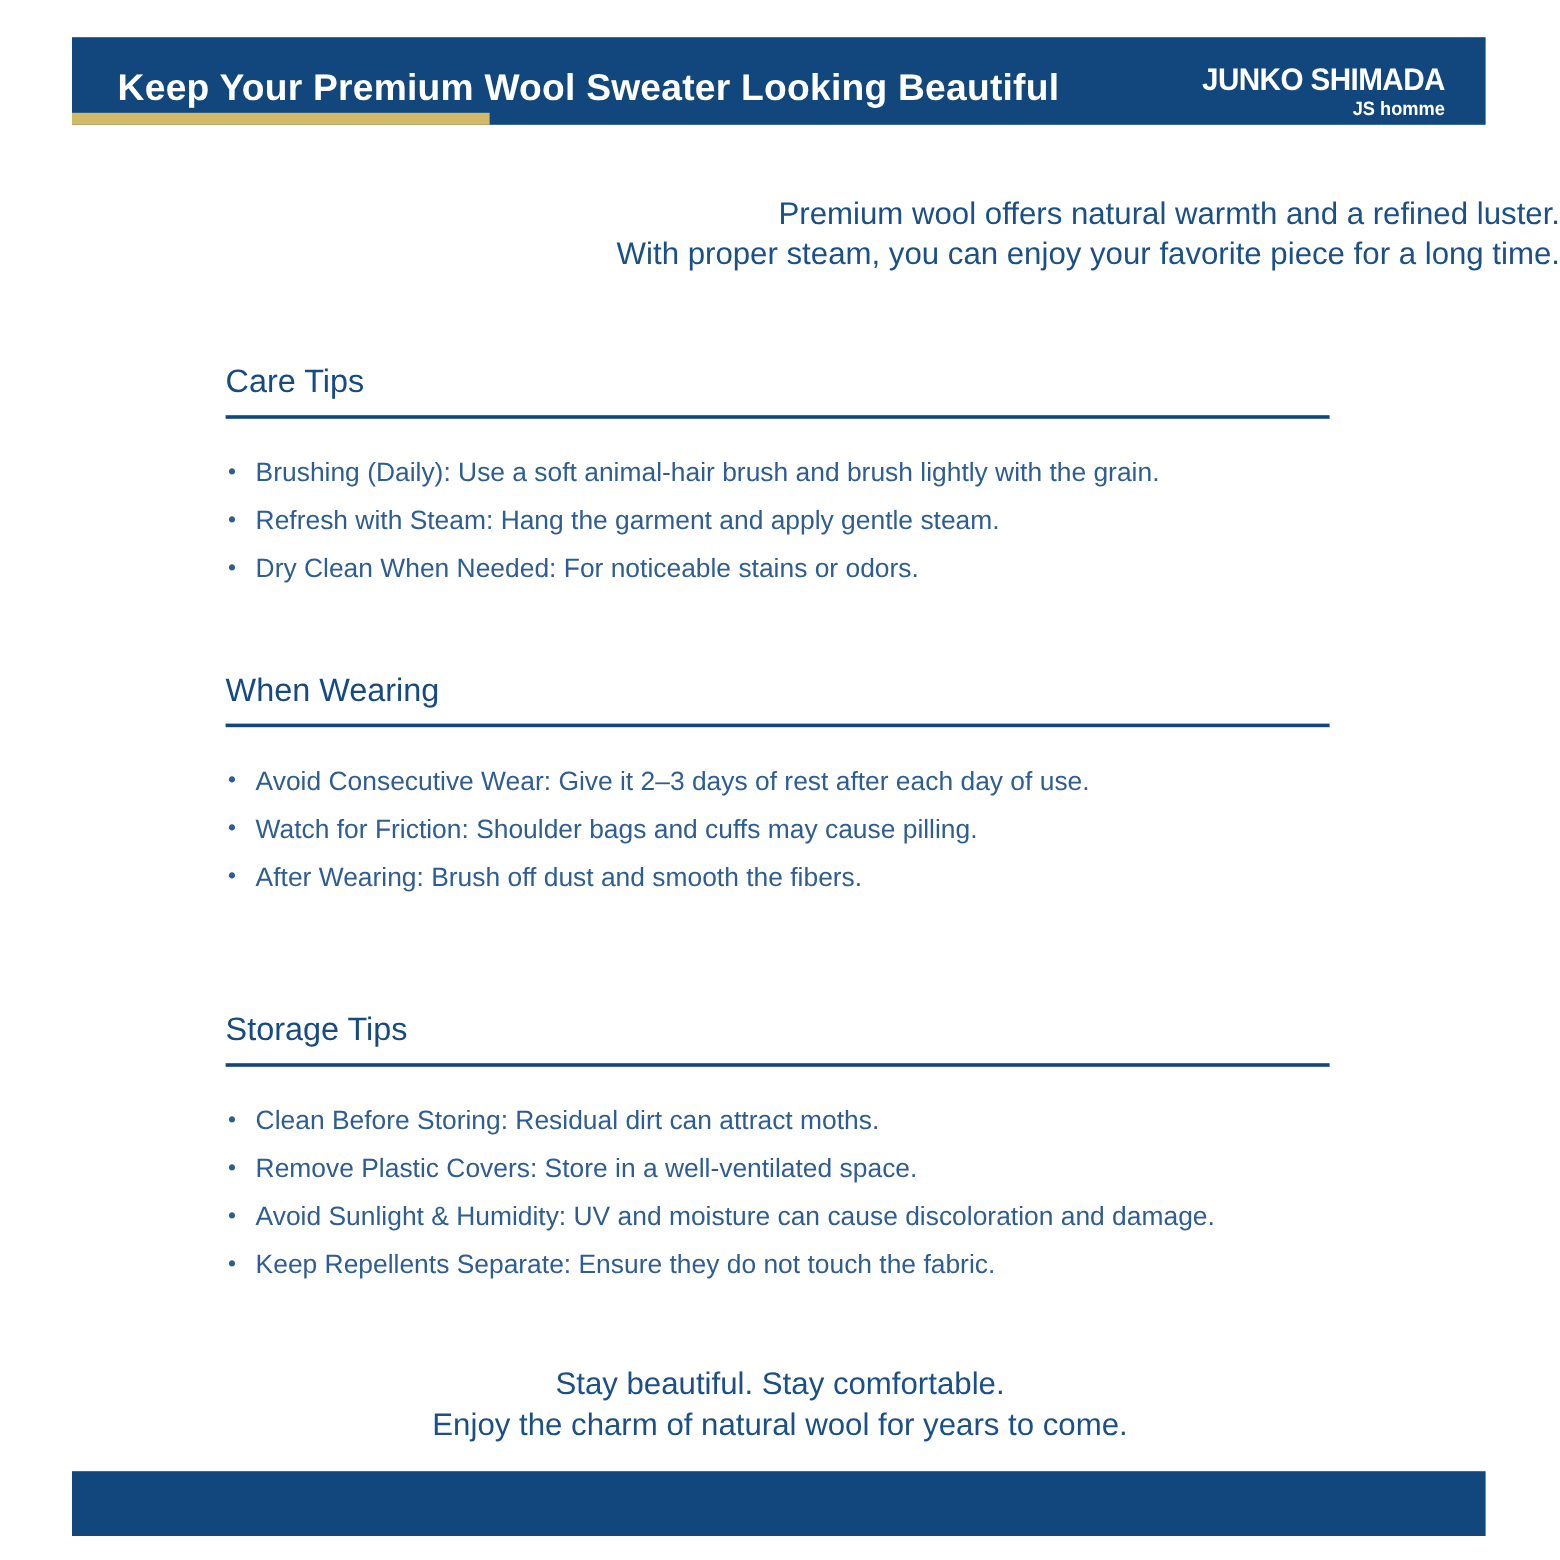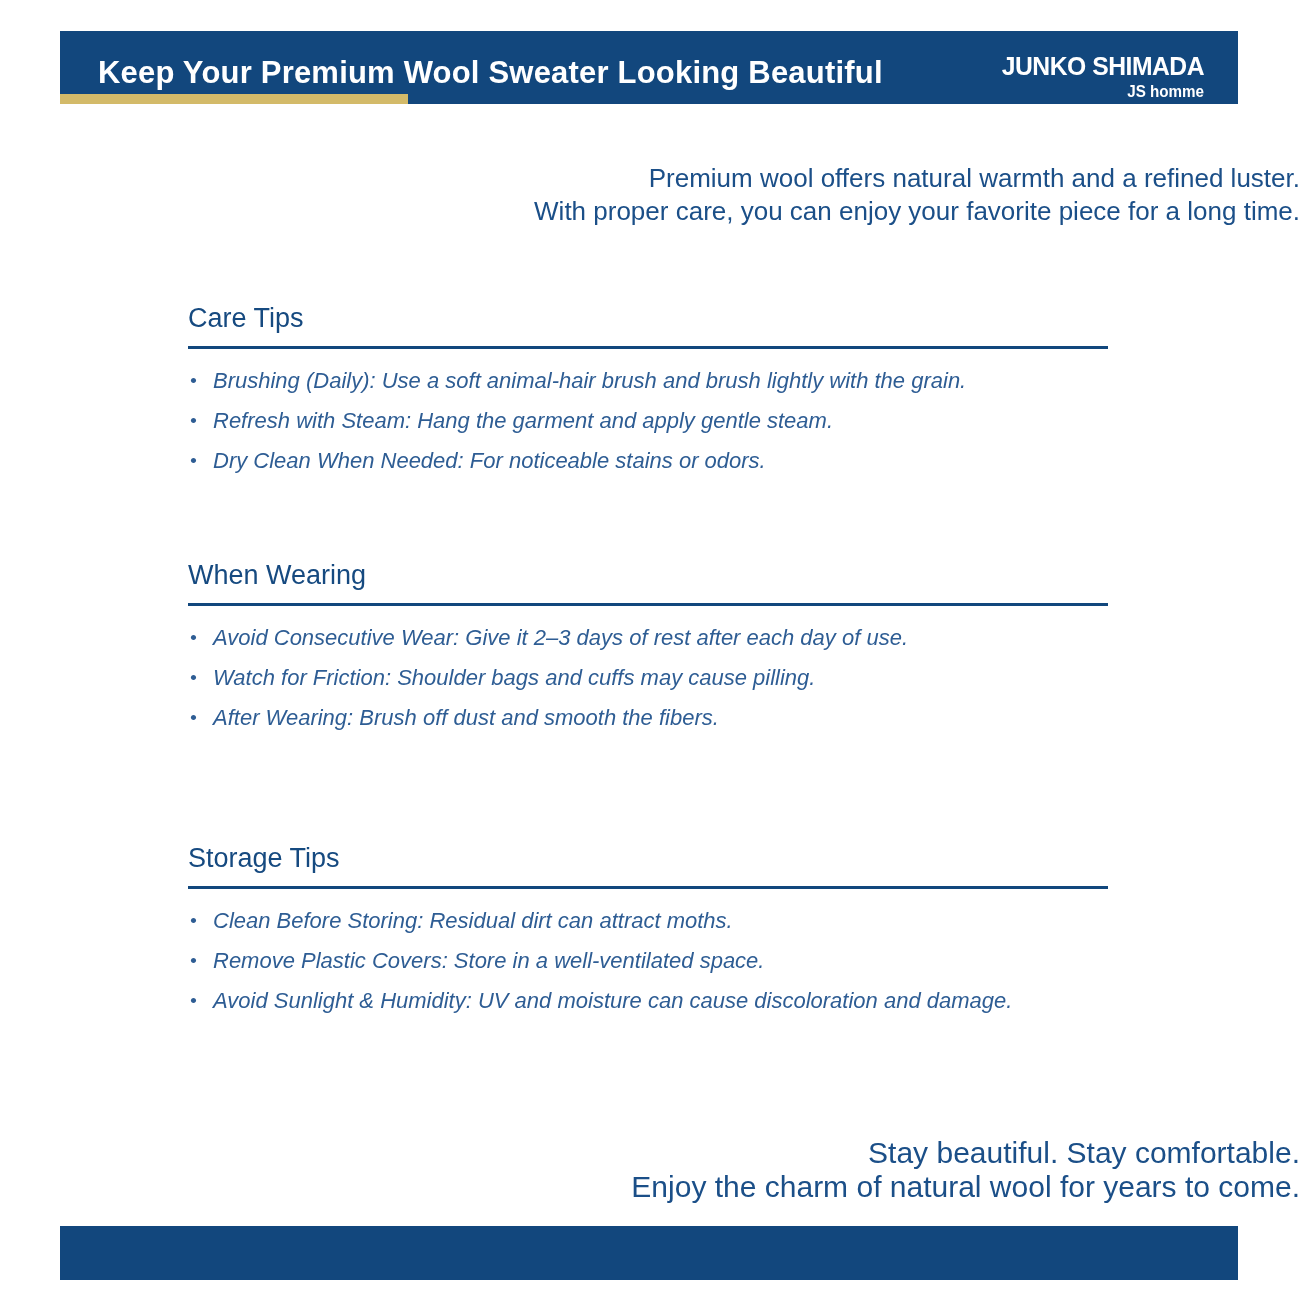--- a/index.html
+++ b/index.html
@@ -28,33 +28,33 @@
   
   .tips{position:absolute;left:188px;width:920px;}
   .sec1{top:303px}
   .sec2{top:560px}
   .sec3{top:843px}
   .sec-title{
     margin:0;font-size:27px;line-height:30px;font-weight:500;
     color:var(--heading-text,#164a80);
     padding-bottom:13px;border-bottom:3px solid var(--rule-blue,#12477d);
   }
-  .tip-list{list-style:none;margin:12px 0 0 0;padding:0;font-style:italic;}
+  .tip-list{list-style:none;margin:25px 0 0 0;padding:0;}
   .tip{
     position:relative;padding-left:25px;font-size:22px;line-height:40px;
     color:var(--body-text,#2e5d94);white-space:nowrap;
   }
   .tip::before{
     content:"\2022";position:absolute;left:2px;top:0;
     color:var(--body-text,#2e5d94);font-size:19px;line-height:40px;
   }
   
   .closing{
-    position:absolute;top:1136px;left:0;width:100%;text-align:right;margin:0;
-    font-size:30px;line-height:34px;color:var(--intro-text,#1b4f88);font-weight:500;
+    position:absolute;top:1136px;left:0;width:100%;text-align:center;margin:0;
+    font-size:26px;line-height:34px;color:var(--intro-text,#1b4f88);font-weight:500;
   }
   
   .bottom-bar{
     position:absolute;left:60px;top:1226px;width:1178px;height:54px;
     background:var(--header-blue,#12477d);
   }
 </style>
 </head>
 <body>
 
@@ -64,21 +64,21 @@
     <h1 class="title">Keep Your Premium Wool Sweater Looking Beautiful</h1>
     <div class="logo">
       <div class="logo-main">JUNKO SHIMADA</div>
       <div class="logo-sub">JS homme</div>
     </div>
     <div class="gold-strip"></div>
   </header>
 
   <p class="intro">
     <span>Premium wool offers natural warmth and a refined luster.</span><br>
-    <span>With proper care, you can enjoy your favorite piece for a long time.</span>
+    <span>With proper steam, you can enjoy your favorite piece for a long time.</span>
   </p>
 
   <section class="tips sec1">
     <h2 class="sec-title">Care Tips</h2>
     <ul class="tip-list">
       <li class="tip"><span>Brushing (Daily): Use a soft animal-hair brush and brush lightly with the grain.</span></li>
       <li class="tip"><span>Refresh with Steam: Hang the garment and apply gentle steam.</span></li>
       <li class="tip"><span>Dry Clean When Needed: For noticeable stains or odors.</span></li>
     </ul>
   </section>
@@ -91,20 +91,21 @@
       <li class="tip"><span>After Wearing: Brush off dust and smooth the fibers.</span></li>
     </ul>
   </section>
 
   <section class="tips sec3">
     <h2 class="sec-title">Storage Tips</h2>
     <ul class="tip-list">
       <li class="tip"><span>Clean Before Storing: Residual dirt can attract moths.</span></li>
       <li class="tip"><span>Remove Plastic Covers: Store in a well-ventilated space.</span></li>
       <li class="tip"><span>Avoid Sunlight &amp; Humidity: UV and moisture can cause discoloration and damage.</span></li>
+      <li class="tip"><span>Keep Repellents Separate: Ensure they do not touch the fabric.</span></li>
     </ul>
   </section>
 
   <p class="closing">
     <span>Stay beautiful. Stay comfortable.</span><br>
     <span>Enjoy the charm of natural wool for years to come.</span>
   </p>
 
   <div class="bottom-bar"></div>
 

